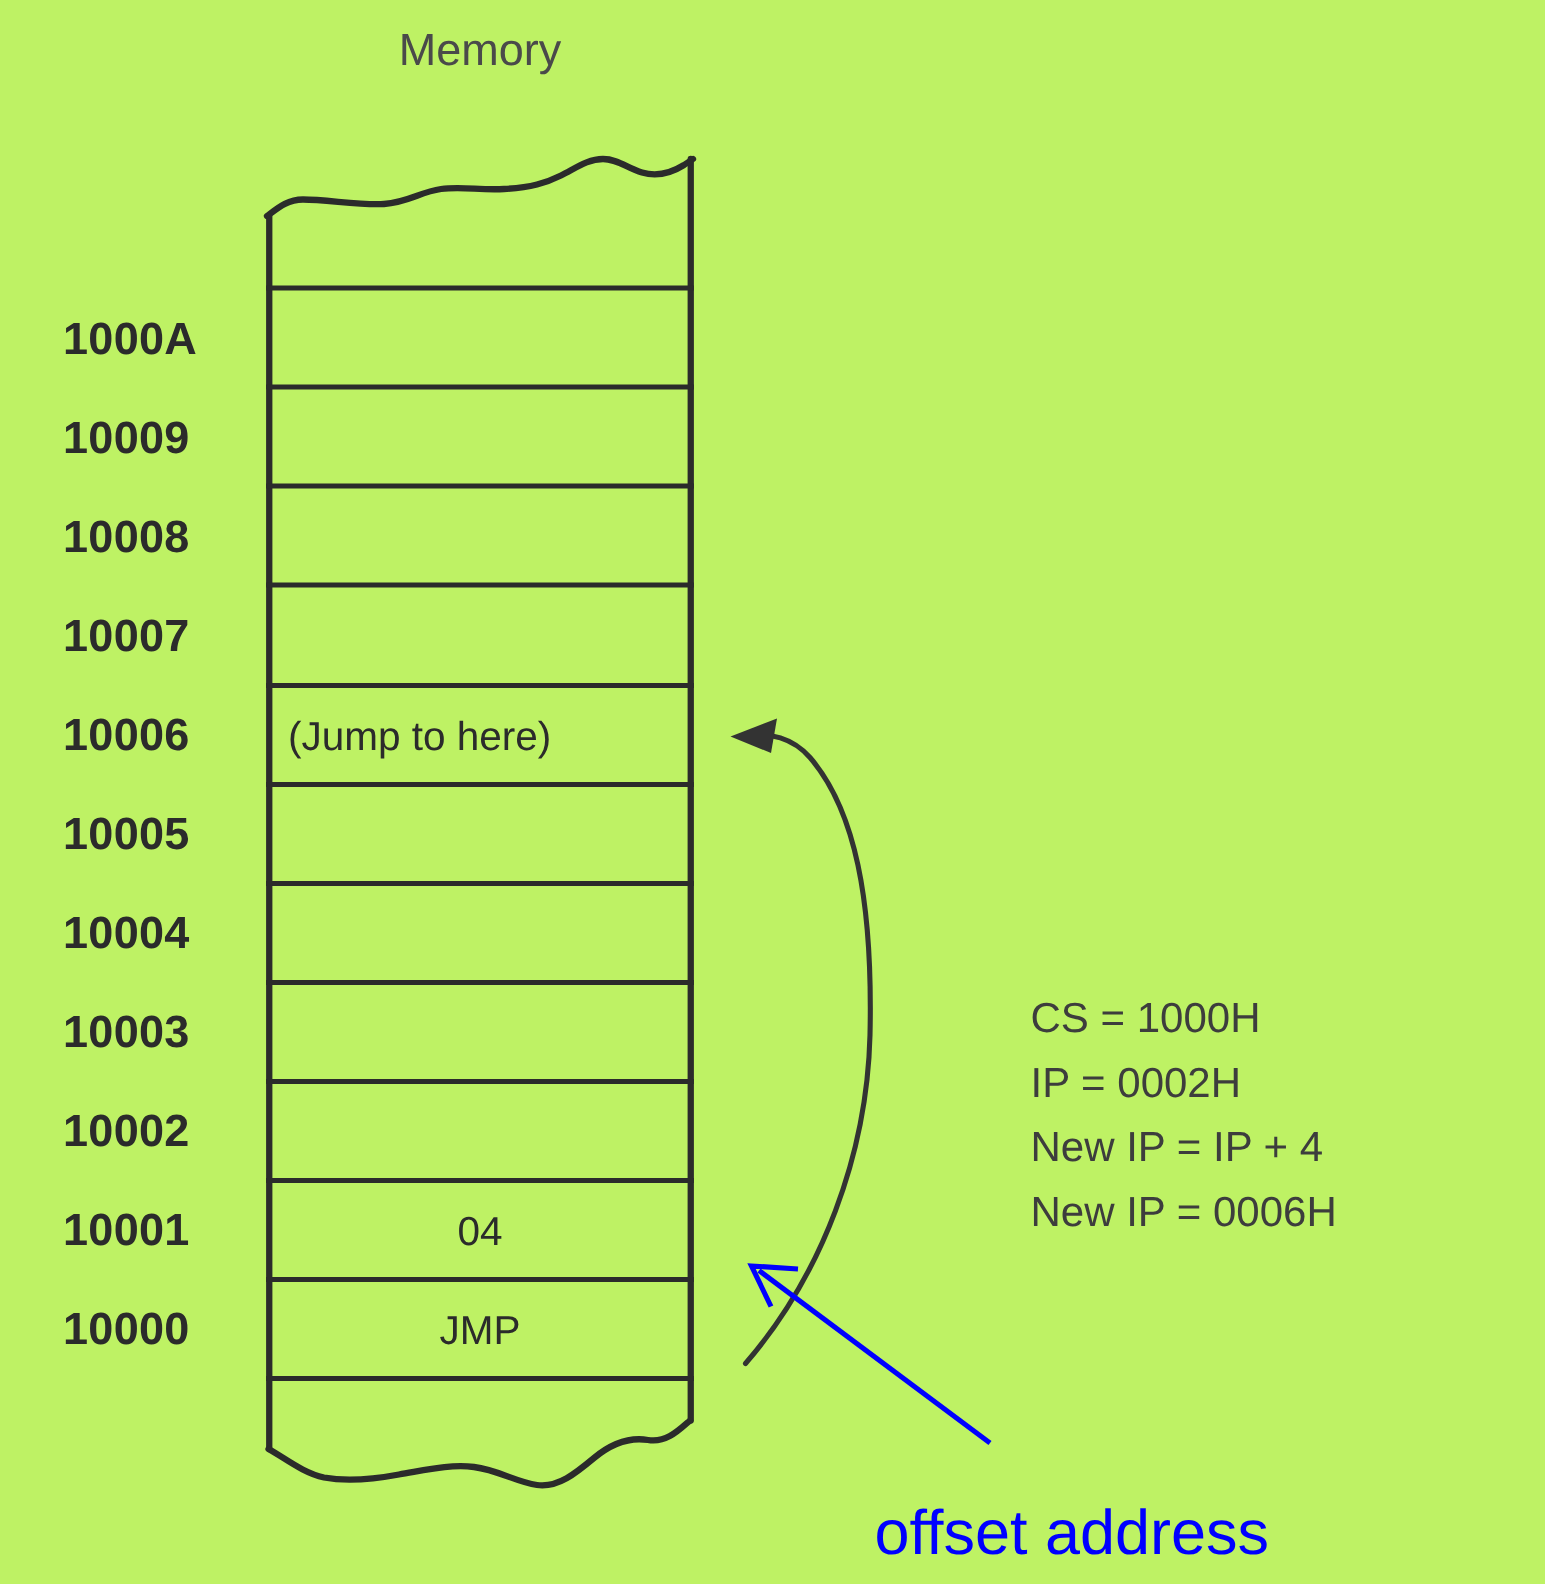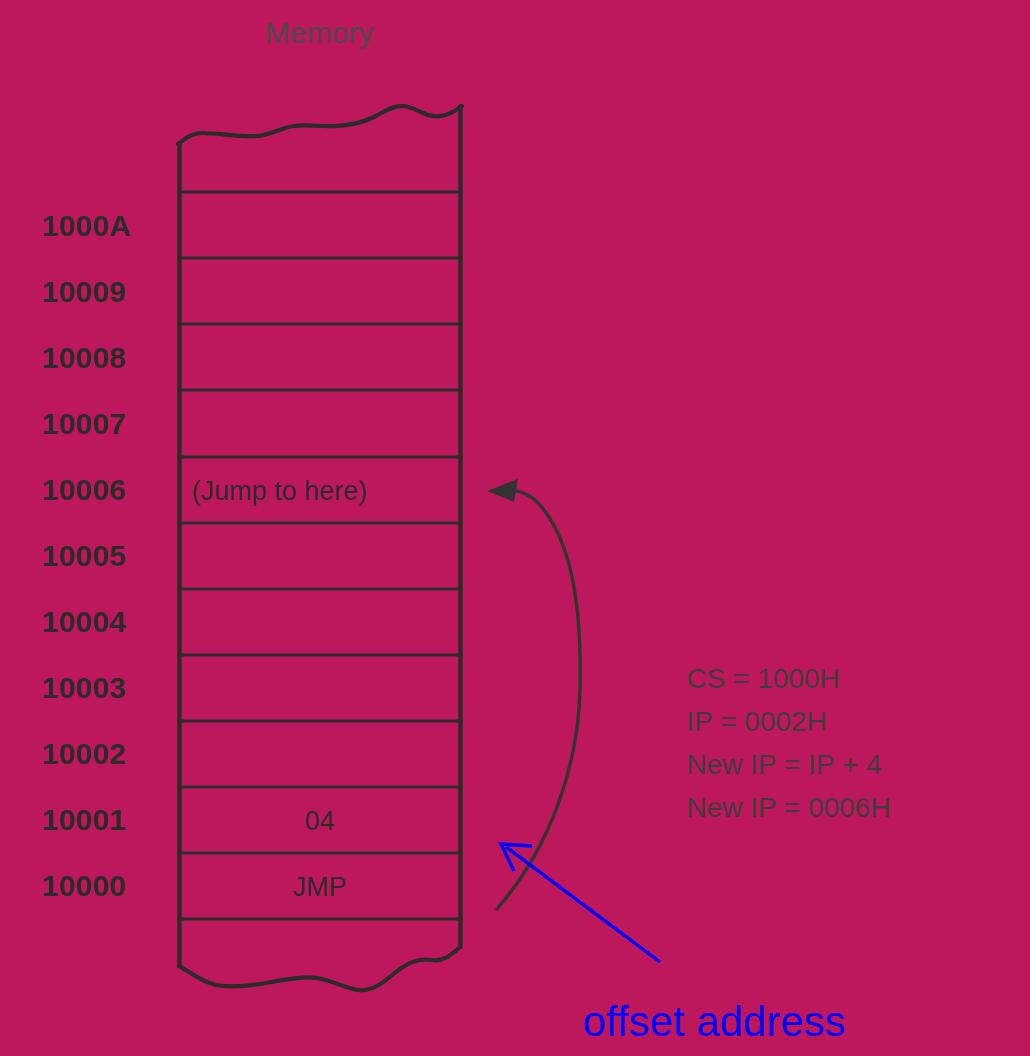--- a/index.html
+++ b/index.html
@@ -5,21 +5,21 @@
 <style>
   html, body {
     margin: 0;
     padding: 0;
     background: #ffffff;
   }
   #root {
     position: relative;
     width: 1030px;
     height: 1056px;
-    background: #be185d;
+    background: #bef264;
     font-family: "Liberation Sans", sans-serif;
     overflow: hidden;
   }
   #diagram-svg {
     position: absolute;
     left: 0;
     top: 0;
     width: 1030px;
     height: 1056px;
   }

